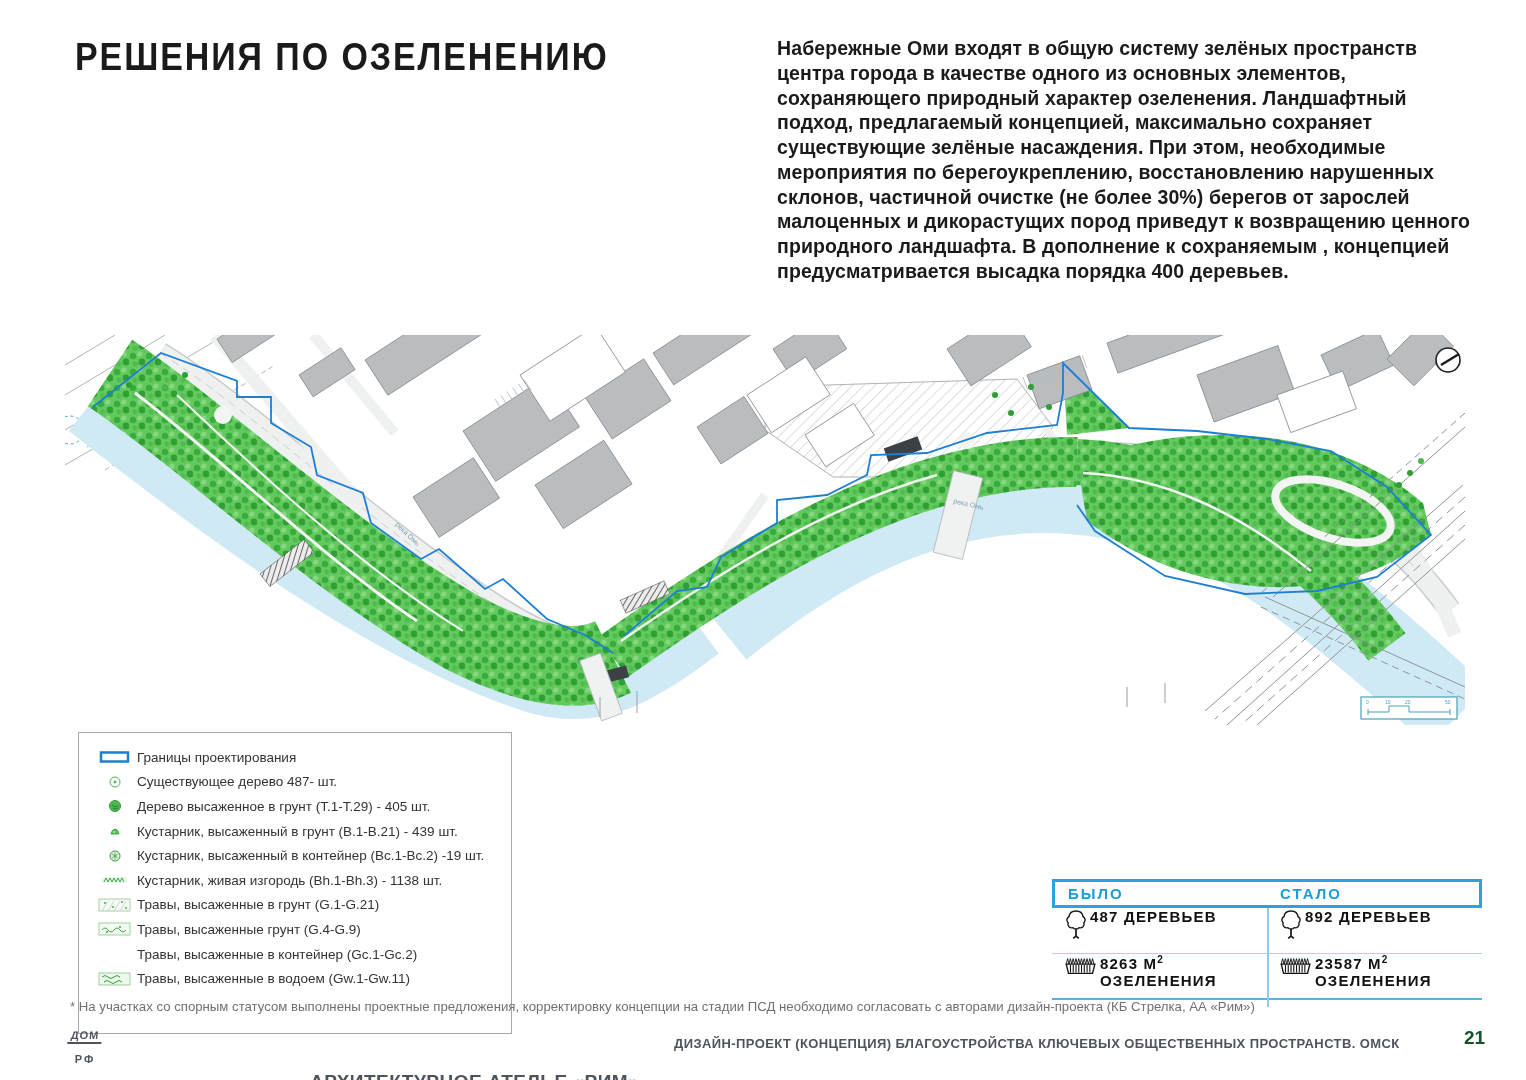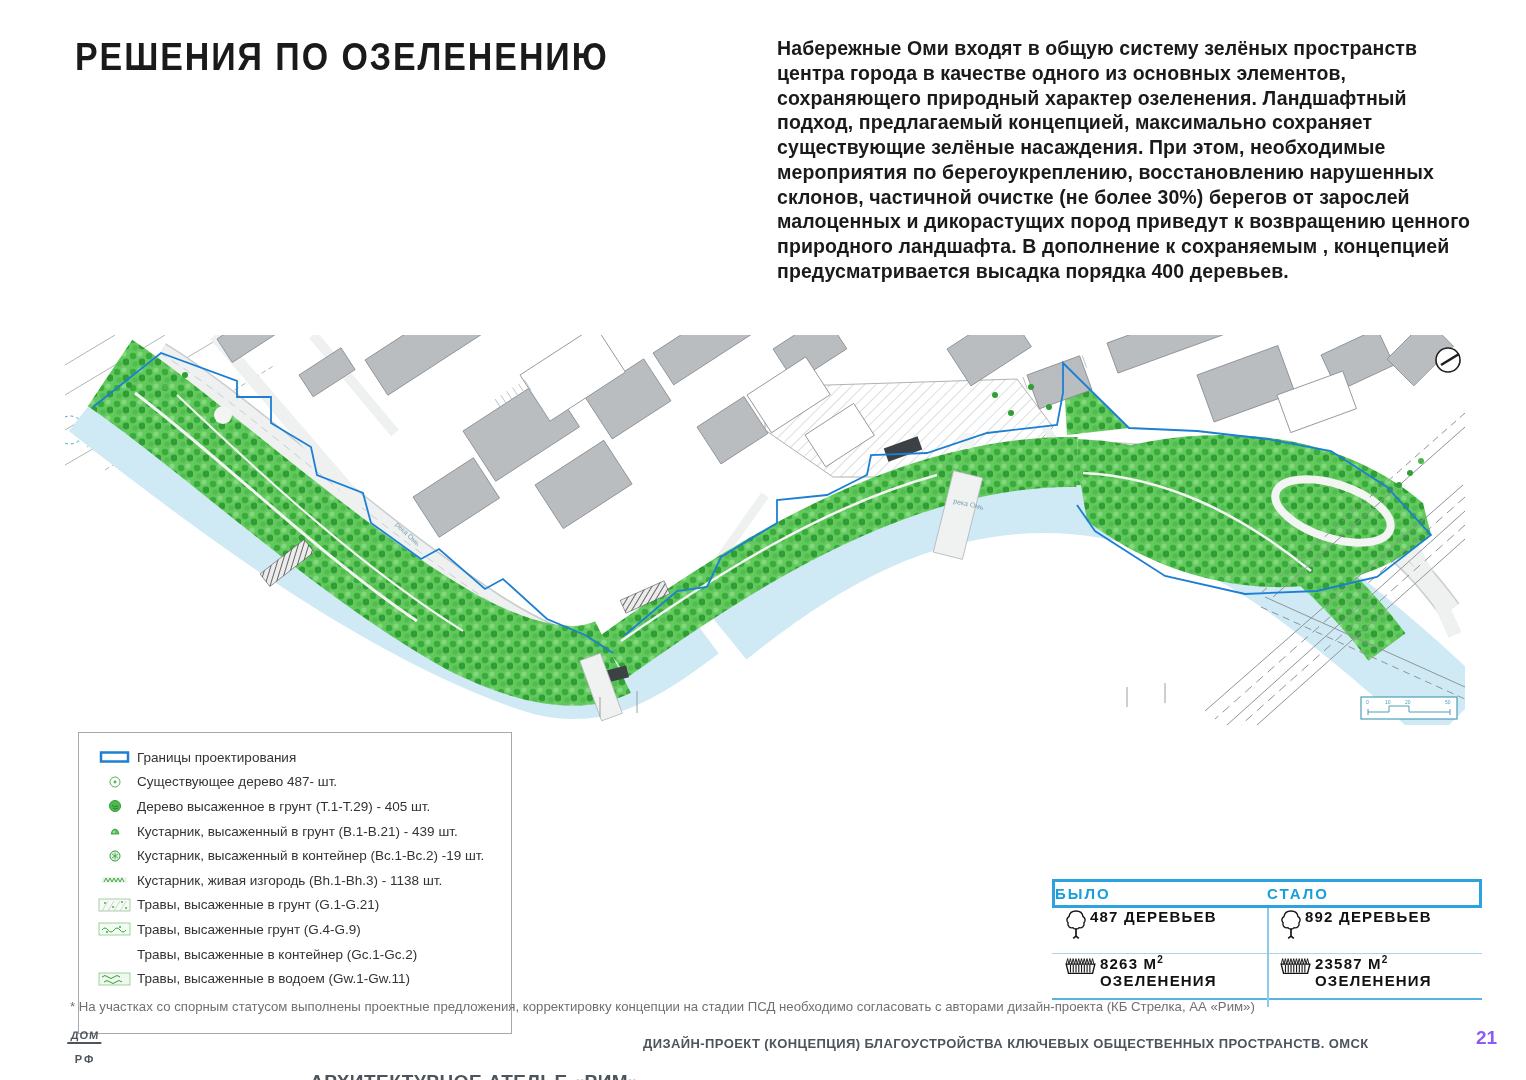--- a/index.html
+++ b/index.html
@@ -12,38 +12,38 @@
   .mapwrap{position:absolute;left:65px;top:335px;width:1400px;height:390px;}
   
   .legend{position:absolute;left:78px;top:732px;width:434px;height:302px;border:1px solid #a6a9ab;
           box-sizing:border-box;padding:12px 10px 8px 14px;display:flex;flex-direction:column;}
   .lrow{display:flex;align-items:center;height:24.6px;}
   .lic{width:44px;display:flex;justify-content:center;align-items:center;flex:0 0 44px;}
   .ltxt{font-size:13.5px;color:#333;}
   
   .stats{position:absolute;left:1052px;top:879px;width:430px;}
   .stats-head{display:flex;border:3px solid #2ba3df;box-sizing:border-box;height:29px;align-items:center;}
-  .stats-head div{width:50%;color:#189fdb;font-weight:700;font-size:15px;letter-spacing:2px;}
+  .stats-head div{width:50%;padding-left:13px;color:#189fdb;font-weight:700;font-size:15px;letter-spacing:2px;}
   .stats-body{position:relative;}
   .stats-divider{position:absolute;left:50%;top:0;width:2px;height:calc(100% + 7px);background:#8ecbe9;}
   .srow{display:flex;}
   .srow.first .scell{border-bottom:1.5px solid #a6d7ee;}
   .scell{width:50%;display:flex;align-items:flex-start;gap:0;padding-left:10px;box-sizing:border-box;height:46px;}
   .scell .stxt{font-weight:700;font-size:15px;letter-spacing:1.2px;color:#111;}
   .stats-bottom{height:2px;background:#55b4e2;}
   sup.m2{font-size:10px;vertical-align:super;}
   .footnote{position:absolute;left:70px;top:999px;width:1320px;font-size:13.2px;color:#707070;}
   
   .logo{position:absolute;left:68px;top:1029px;width:34px;text-align:center;color:#4e545c;}
   .logo-top{font-size:11px;font-weight:700;letter-spacing:1px;border-bottom:2px solid #4e545c;
             padding-bottom:1px;transform:skewX(-6deg);}
   .logo-bot{font-size:11px;font-weight:700;letter-spacing:2px;padding-top:9px;}
   .f-studio{position:absolute;left:310px;top:1036px;font-size:19px;font-weight:700;color:#4e545c;letter-spacing:.5px;margin-top:35px;}
-  .f-project{position:absolute;left:643px;top:1036px;font-size:13px;font-weight:700;color:#4e545c;letter-spacing:.4px;}
-  .f-page{position:absolute;left:1464px;top:1027px;font-size:19px;font-weight:700;color:#8b5cf6;margin-left:12px;}
+  .f-project{position:absolute;left:674px;top:1036px;font-size:13px;font-weight:700;color:#4e545c;letter-spacing:.4px;}
+  .f-page{position:absolute;left:1464px;top:1027px;font-size:19px;font-weight:700;color:#14532d;}
 </style>
 </head>
 <body>
 
 <div class="page">
 
   <div class="title">РЕШЕНИЯ ПО ОЗЕЛЕНЕНИЮ</div>
 
   <div class="intro">Набережные Оми входят в общую систему зелёных пространств центра города в качестве одного из основных элементов, сохраняющего природный характер озеленения. Ландшафтный подход, предлагаемый концепцией, максимально сохраняет существующие зелёные насаждения. При этом, необходимые мероприятия по берегоукреплению, восстановлению нарушенных склонов, частичной очистке (не более 30%) берегов от зарослей малоценных и дикорастущих пород приведут к  возвращению ценного природного ландшафта. В дополнение к сохраняемым , концепцией предусматривается высадка порядка 400 деревьев.</div>
 

